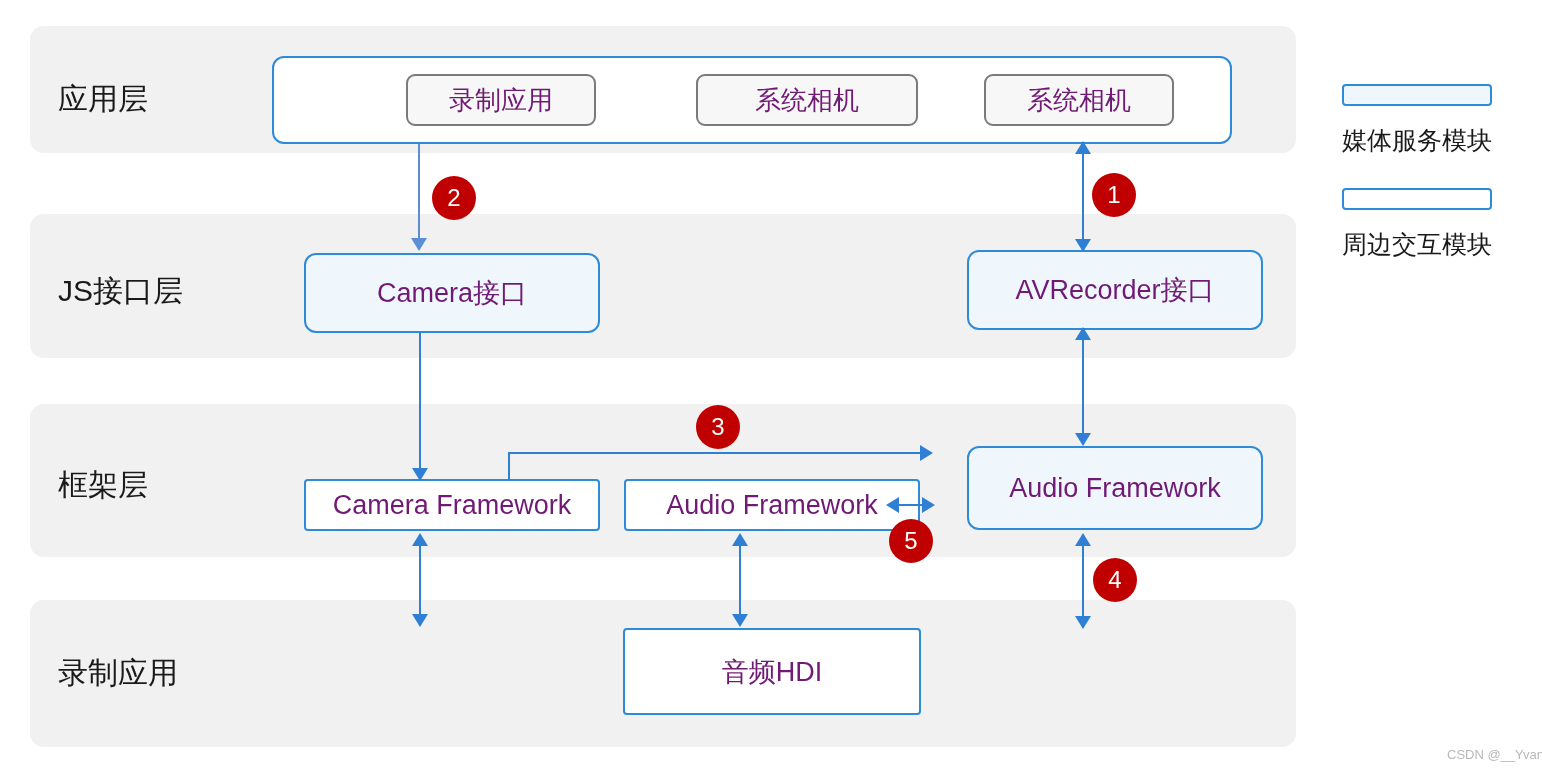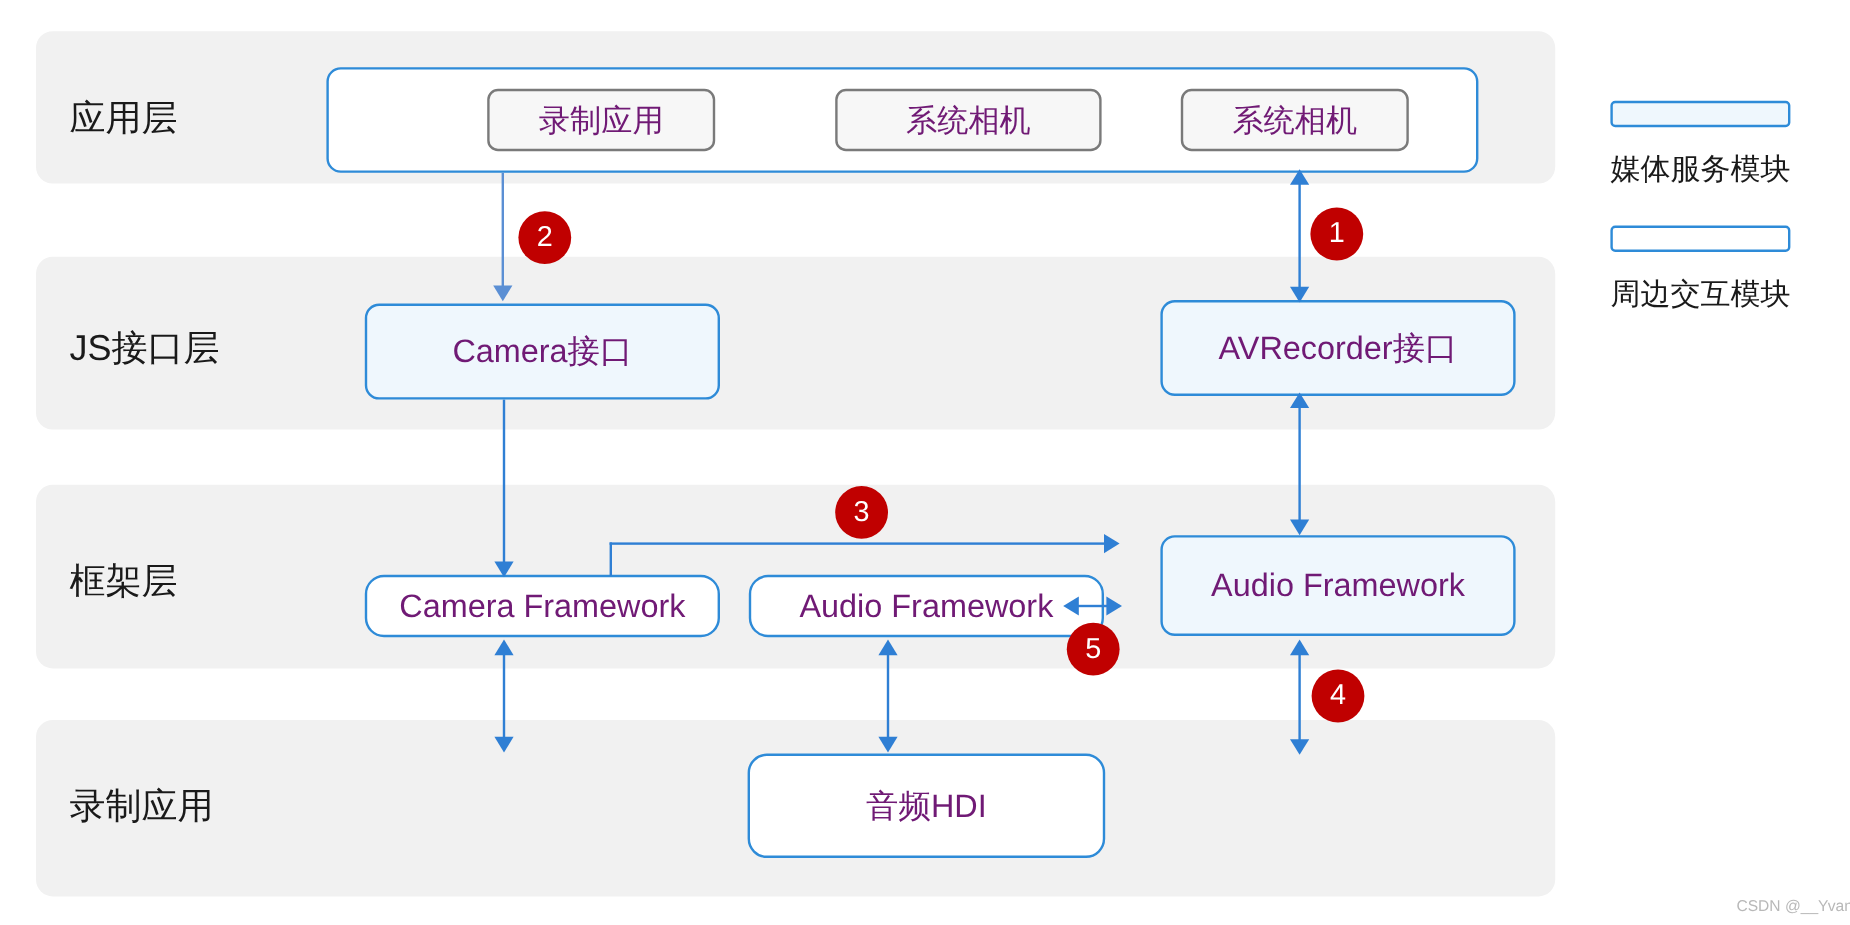--- a/index.html
+++ b/index.html
@@ -36,21 +36,21 @@
     align-items: center;
     justify-content: center;
     font-size: 27px;
     color: #701a75;
     white-space: nowrap;
     text-align: right;
     margin-left: 32px;
   }
   .node.blue-outline {
     border: 2px solid #2e8bd8;
-    border-radius: 16px;
+    border-radius: 4px;
     background: #ffffff;
   }
   .node.blue-fill {
     border: 2px solid #2e8bd8;
     border-radius: 12px;
     background: #eff7fd;
   }
   .node.gray-box {
     border: 2px solid #7a7a7a;
     border-radius: 9px;

